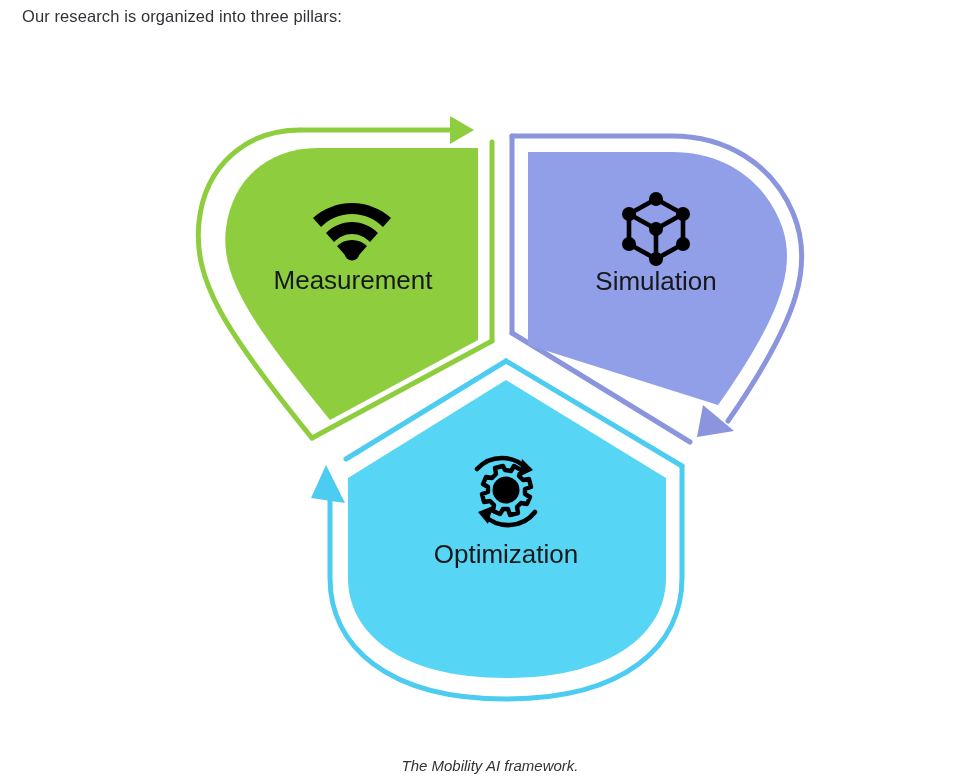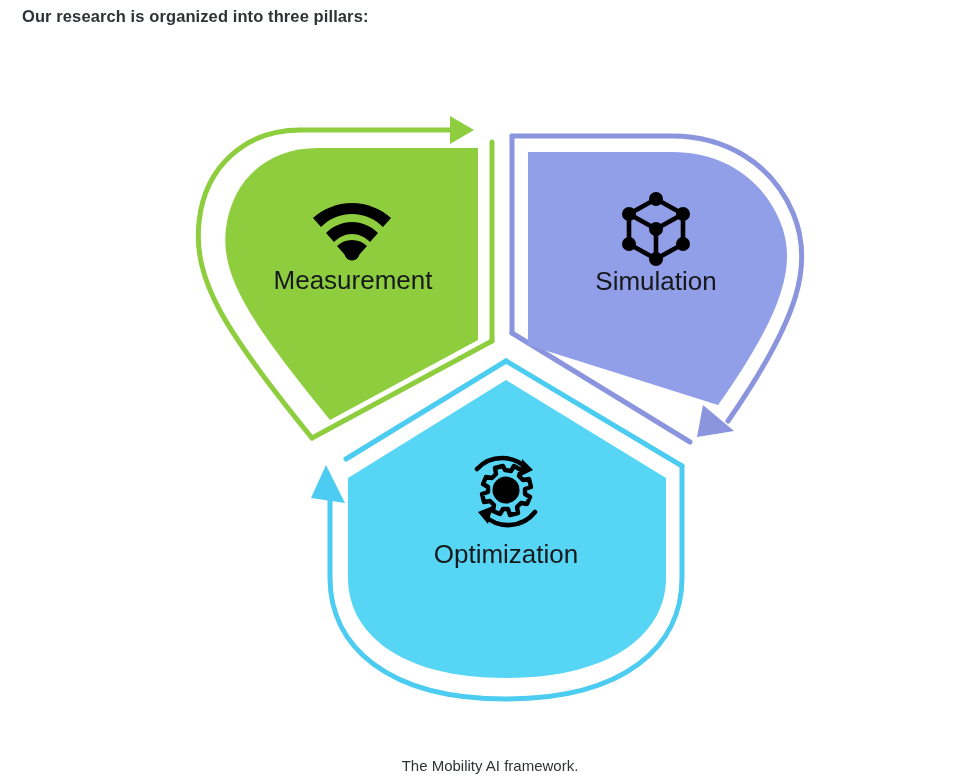--- a/index.html
+++ b/index.html
@@ -18,21 +18,20 @@
   }
   #intro-text {
     position: absolute;
     left: 22px;
     top: 5px;
     font-size: 16.5px;
     line-height: 22px;
     color: #2f3337;
     letter-spacing: 0.1px;
     white-space: nowrap;
-    font-weight: bold;
   }
   #framework-figure {
     position: absolute;
     left: 0;
     top: 0;
     width: 796px;
     height: 783px;
   }
   #framework-svg {
     position: absolute;
@@ -42,20 +41,21 @@
     height: 740px;
     display: block;
   }
   #figure-caption {
     position: absolute;
     left: 0;
     top: 757px;
     width: 980px;
     text-align: center;
     font-size: 15px;
+    font-style: italic;
     color: #2f3337;
   }
   .petal-label {
     font-family: "Liberation Sans", "DejaVu Sans", sans-serif;
     font-size: 26px;
     fill: #16181a;
     text-anchor: middle;
     dominant-baseline: alphabetic;
   }
 </style>

